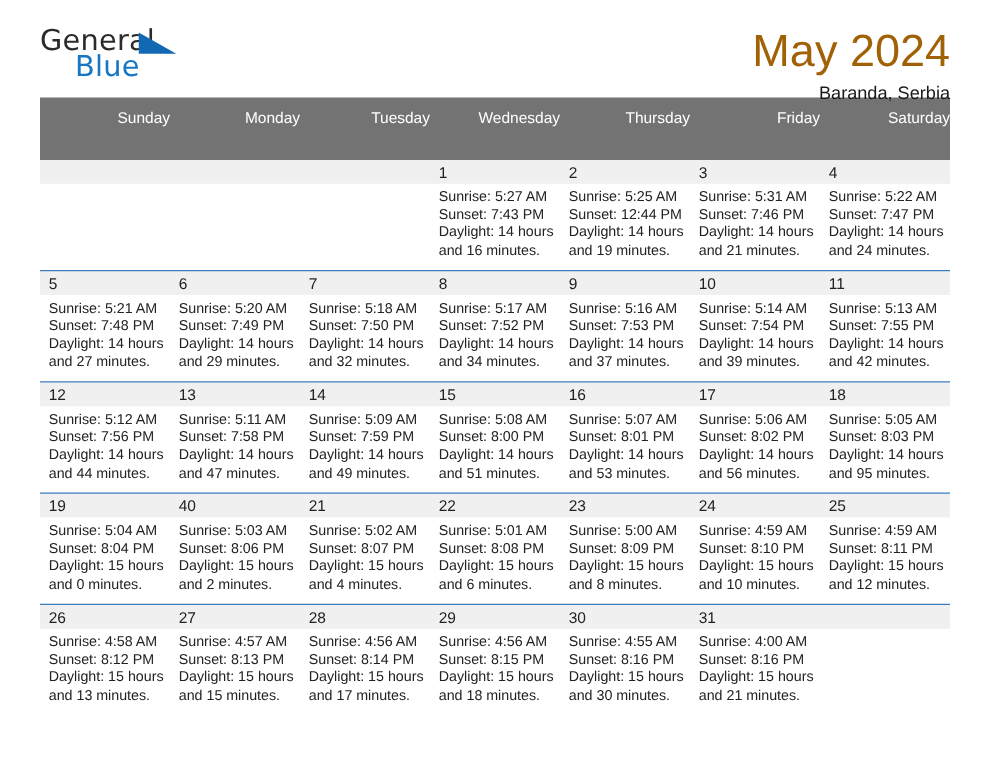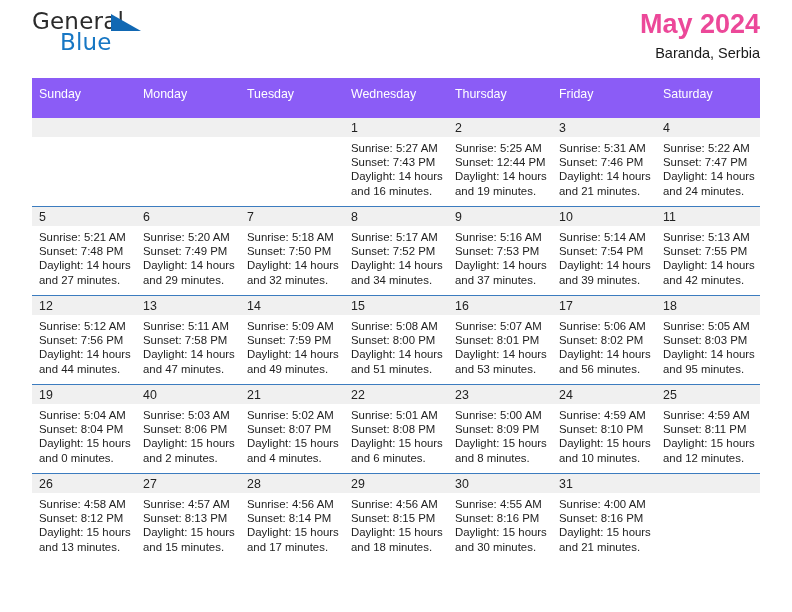--- a/index.html
+++ b/index.html
@@ -22,21 +22,21 @@
     box-sizing: border-box;
     padding: 0 32px;
   }
 
   
   .top {
     display: flex;
     align-items: flex-start;
     justify-content: space-between;
     height: 72px;
-    padding-top: 10px;
+    padding-top: 22px;
     box-sizing: border-box;
   }
   .logo {
     position: relative;
     line-height: 1;
     user-select: none;
   }
   .logo-general {
     font-size: 23px;
     color: #2b2b2b;
@@ -59,46 +59,46 @@
     width: 0;
     height: 0;
     border-left: 30px solid #1168b3;
     border-top: 17px solid transparent;
   }
   .titles {
     text-align: right;
     padding-top: 0px;
   }
   .cal-title {
-    font-size: 27px;
-    color: #ec4899;
+    font-size: 36px;
+    color: #a16207;
     line-height: 1.05;
-    font-weight: bold;
+    font-weight: normal;
     margin: 0;
   }
   .cal-subtitle {
     font-size: 14.5px;
     color: #1a1a1a;
     margin-top: 7px;
   }
 
   
   .calendar {
     width: 728px;
     border-collapse: collapse;
     table-layout: fixed;
     margin-top: 6px;
   }
   .calendar th {
-    background: #8b5cf6;
+    background: #737373;
     color: #ffffff;
     font-weight: normal;
     font-size: 12.4px;
-    text-align: left;
-    padding: 6px 0 14px 7px;
+    text-align: right;
+    padding: 6px 0 24px 7px;
     height: 20px;
     border: none;
   }
   .calendar td {
     vertical-align: top;
     padding: 0;
     border: none;
     border-top: 1.4px solid #3c7cbf;
     height: 88px;
   }

